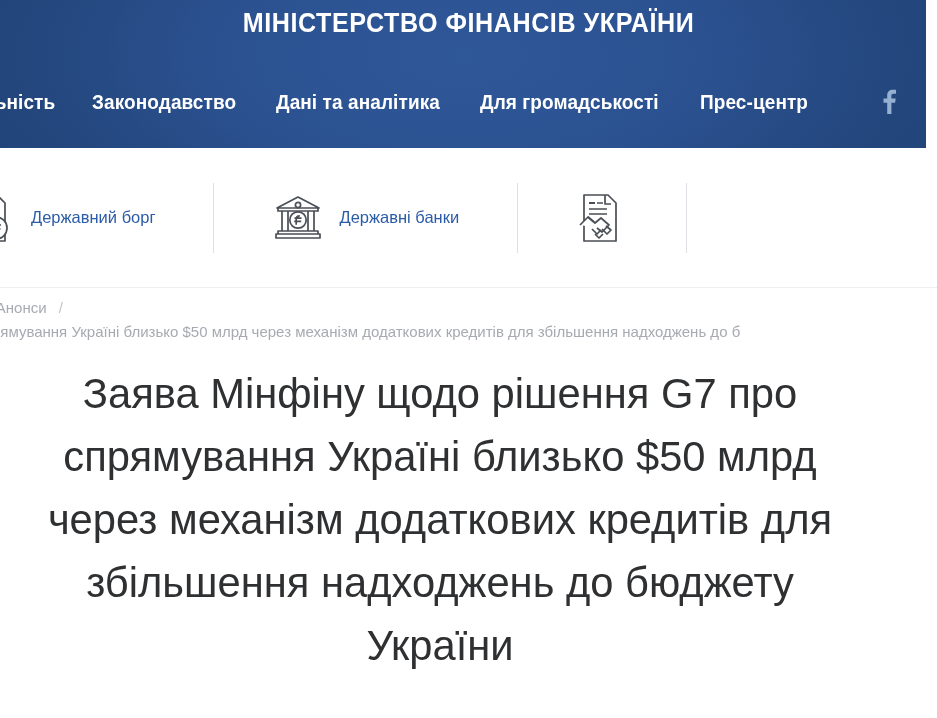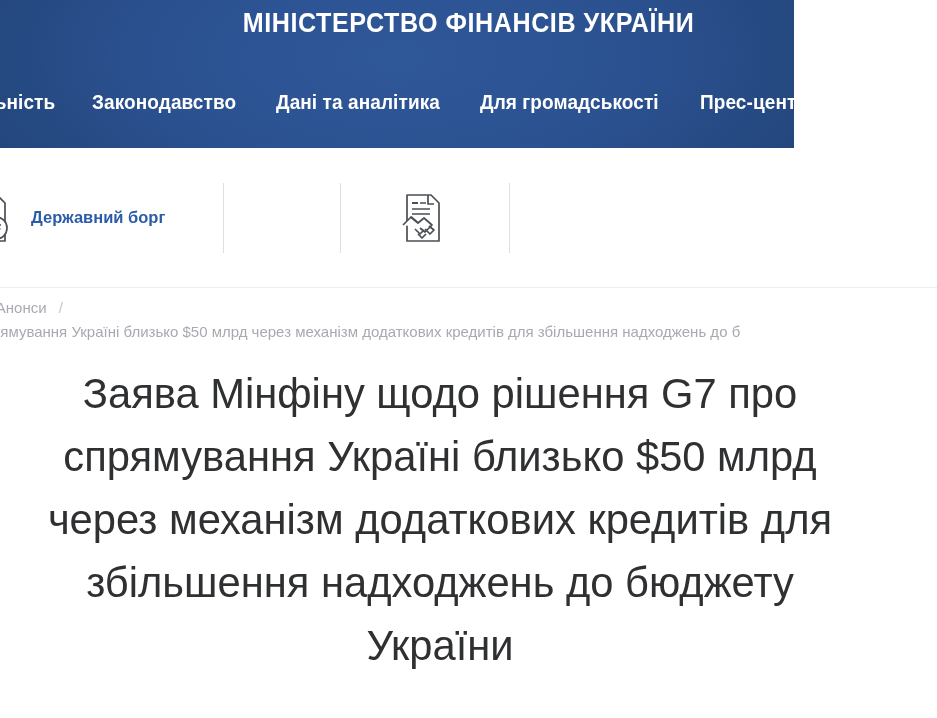--- a/index.html
+++ b/index.html
@@ -11,21 +11,21 @@
     width: 937px;
     height: 718px;
     overflow: hidden;
     font-family: "Liberation Sans", "DejaVu Sans", sans-serif;
     -webkit-font-smoothing: antialiased;
   }
 
   
   .header-band {
     position: relative;
-    width: 794px;
+    width: 926px;
     height: 148px;
     background: #1e3f73;
     background-image:
       radial-gradient(ellipse 640px 300px at 50% 38%, #2f5899 0%, #2b5190 38%, #24487f 64%, #1e3f73 100%);
     overflow: hidden;
   }
   .site-title {
     position: absolute;
     top: 8px;
     left: 0;
@@ -78,21 +78,20 @@
   .social-icon svg { display: block; }
 
   
   .quicklinks {
     position: relative;
     width: 937px;
     height: 140px;
     background: #ffffff;
     border-bottom: 1px solid #eceef0;
     box-sizing: border-box;
-    font-weight: bold;
   }
   .ql-inner {
     position: absolute;
     top: 0;
     left: -36px;
     width: 980px;
     height: 139px;
     display: flex;
     align-items: center;
   }
@@ -225,20 +224,34 @@
           <path d="M25 32h9M24.5 36h9M31 28.5c-3.5 0-5.2 2-5.2 5v8.5"></path>
         </svg>
       </span>
       <span class="ql-label">Державний борг</span>
     </div>
 
     <div class="ql-gap-a"></div>
     <div class="ql-sep"></div>
     <div class="ql-gap-a"></div>
 
+    <div class="ql-item">
+      <span class="ql-icon">
+        <svg width="50" height="48" viewBox="0 0 50 48" fill="none" stroke="#4a4f55" stroke-width="1.7">
+          <path d="M25 3L4 14h42L25 3z" stroke-linejoin="round"></path>
+          <circle cx="25" cy="11" r="2.6"></circle>
+          <path d="M5 14v3h40v-3"></path>
+          <path d="M9 17v20M15 17v20M35 17v20M41 17v20"></path>
+          <path d="M5 37h40v3H5zM3 40h44v4H3z" stroke-linejoin="round"></path>
+          <circle cx="25" cy="26" r="8.2"></circle>
+          <path d="M21.5 24.2h7M21.2 27.4h7M26.8 21.8c-2.5 0-3.6 1.4-3.6 3.4v5.6"></path>
+        </svg>
+      </span>
+      <span class="ql-label">Державні банки</span>
+    </div>
 
     <div class="ql-gap-b"></div>
     <div class="ql-sep"></div>
     <div class="ql-gap-b"></div>
 
     <div class="ql-item">
       <span class="ql-icon">
         <svg width="48" height="50" viewBox="0 0 48 50" fill="none" stroke="#4a4f55" stroke-width="1.7">
           <path d="M6 2h24l8 8v38H6z" stroke-linejoin="round"></path>
           <path d="M27 2v9h6" stroke-linejoin="round"></path>

